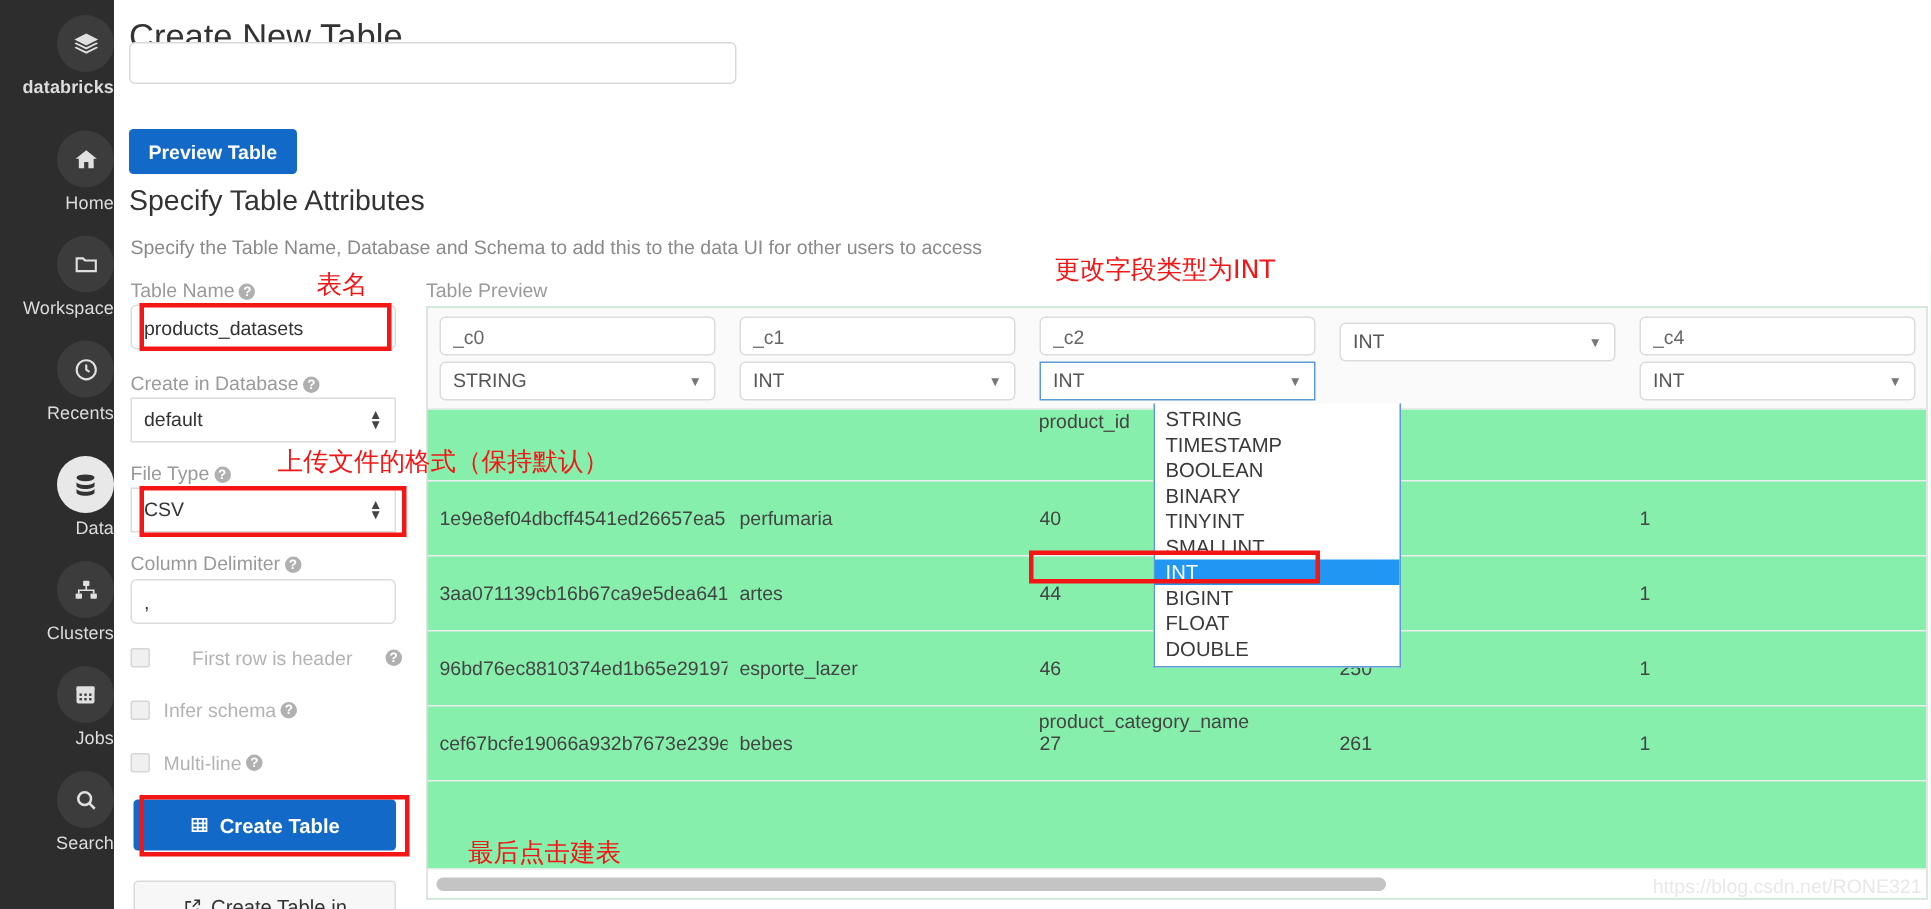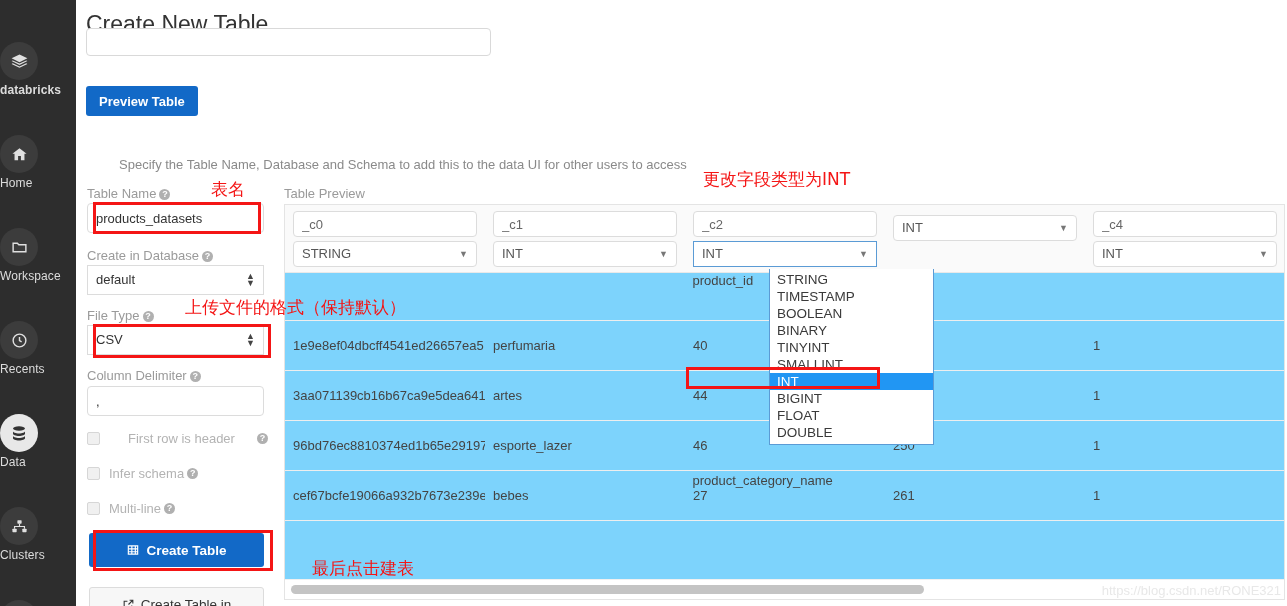--- a/index.html
+++ b/index.html
@@ -21,24 +21,23 @@
     position: absolute; left: 0; top: 0;
     width: 76px; height: 606px;
     background: #2d2d2d;
     display: flex;
     flex-direction: column;
     align-items: center;
   }
   .nav-item {
     width: 76px;
     display: flex; flex-direction: column;
-    align-items: flex-start;
+    align-items: flex-end;
     cursor: pointer;
     padding-top: 6px;
-    margin-top: 32px;
   }
   .nav-circle {
     width: 38px; height: 38px;
     border-radius: 50%;
     background: #3c3c3c;
     display: flex; align-items: center; justify-content: center;
     color: #e0e0e0;
   }
   .nav-item.active .nav-circle { background: #e8e8e8; color: #333; }
   .nav-label {
@@ -81,21 +80,21 @@
     font-family: "Liberation Sans", sans-serif;
     cursor: pointer;
     margin-top: 16px;
   }
   #section-title {
     position: absolute; left: 10px; top: 124px;
     font-size: 19px; color: #333;
   }
   #section-desc {
     position: absolute; left: 11px; top: 157px;
-    font-size: 13px; color: #8a8a8a; margin-left: 32px;
+    font-size: 13px; color: #8a8a8a;
   }
 
   
   .f-label {
     position: absolute;
     font-size: 13px; color: #9a9a9a;
     white-space: nowrap;
   }
   .qmark {
     display: inline-block;
@@ -165,21 +164,21 @@
 
   
   #preview-label {
     position: absolute; left: 208px; top: 186px;
     font-size: 13px; color: #9a9a9a;
   }
   #preview-box {
     position: absolute; left: 208px; top: 204px;
     width: 1001px; height: 396px;
     border: 1px solid #e4e4e4;
-    background: #7dd3fc;
+    background: #86efac;
     overflow: hidden;
   }
   #col-head {
     position: relative;
     height: 68px;
     background: #fafafa;
     border-bottom: 1px solid #e9e9e9;
     display: flex;
   }
   .col-cell {
@@ -397,20 +396,21 @@
   </div>
 
   <div id="main">
 
     <div id="page-title">Create New Table</div>
 
     <div id="top-cut-input"></div>
 
     <button id="preview-table-btn">Preview Table</button>
 
+    <div id="section-title">Specify Table Attributes</div>
     <div id="section-desc">Specify the Table Name, Database and Schema to add this to the data UI for other users to access</div>
 
     <div class="f-label" style="left:11px; top:186px;">
       <span>Table Name</span><span class="qmark">?</span>
     </div>
     <input class="f-input" style="top: 203px;" value="products_datasets">
 
     <div class="f-label" style="left:11px; top:248px;">
       <span>Create in Database</span><span class="qmark">?</span>
     </div>

